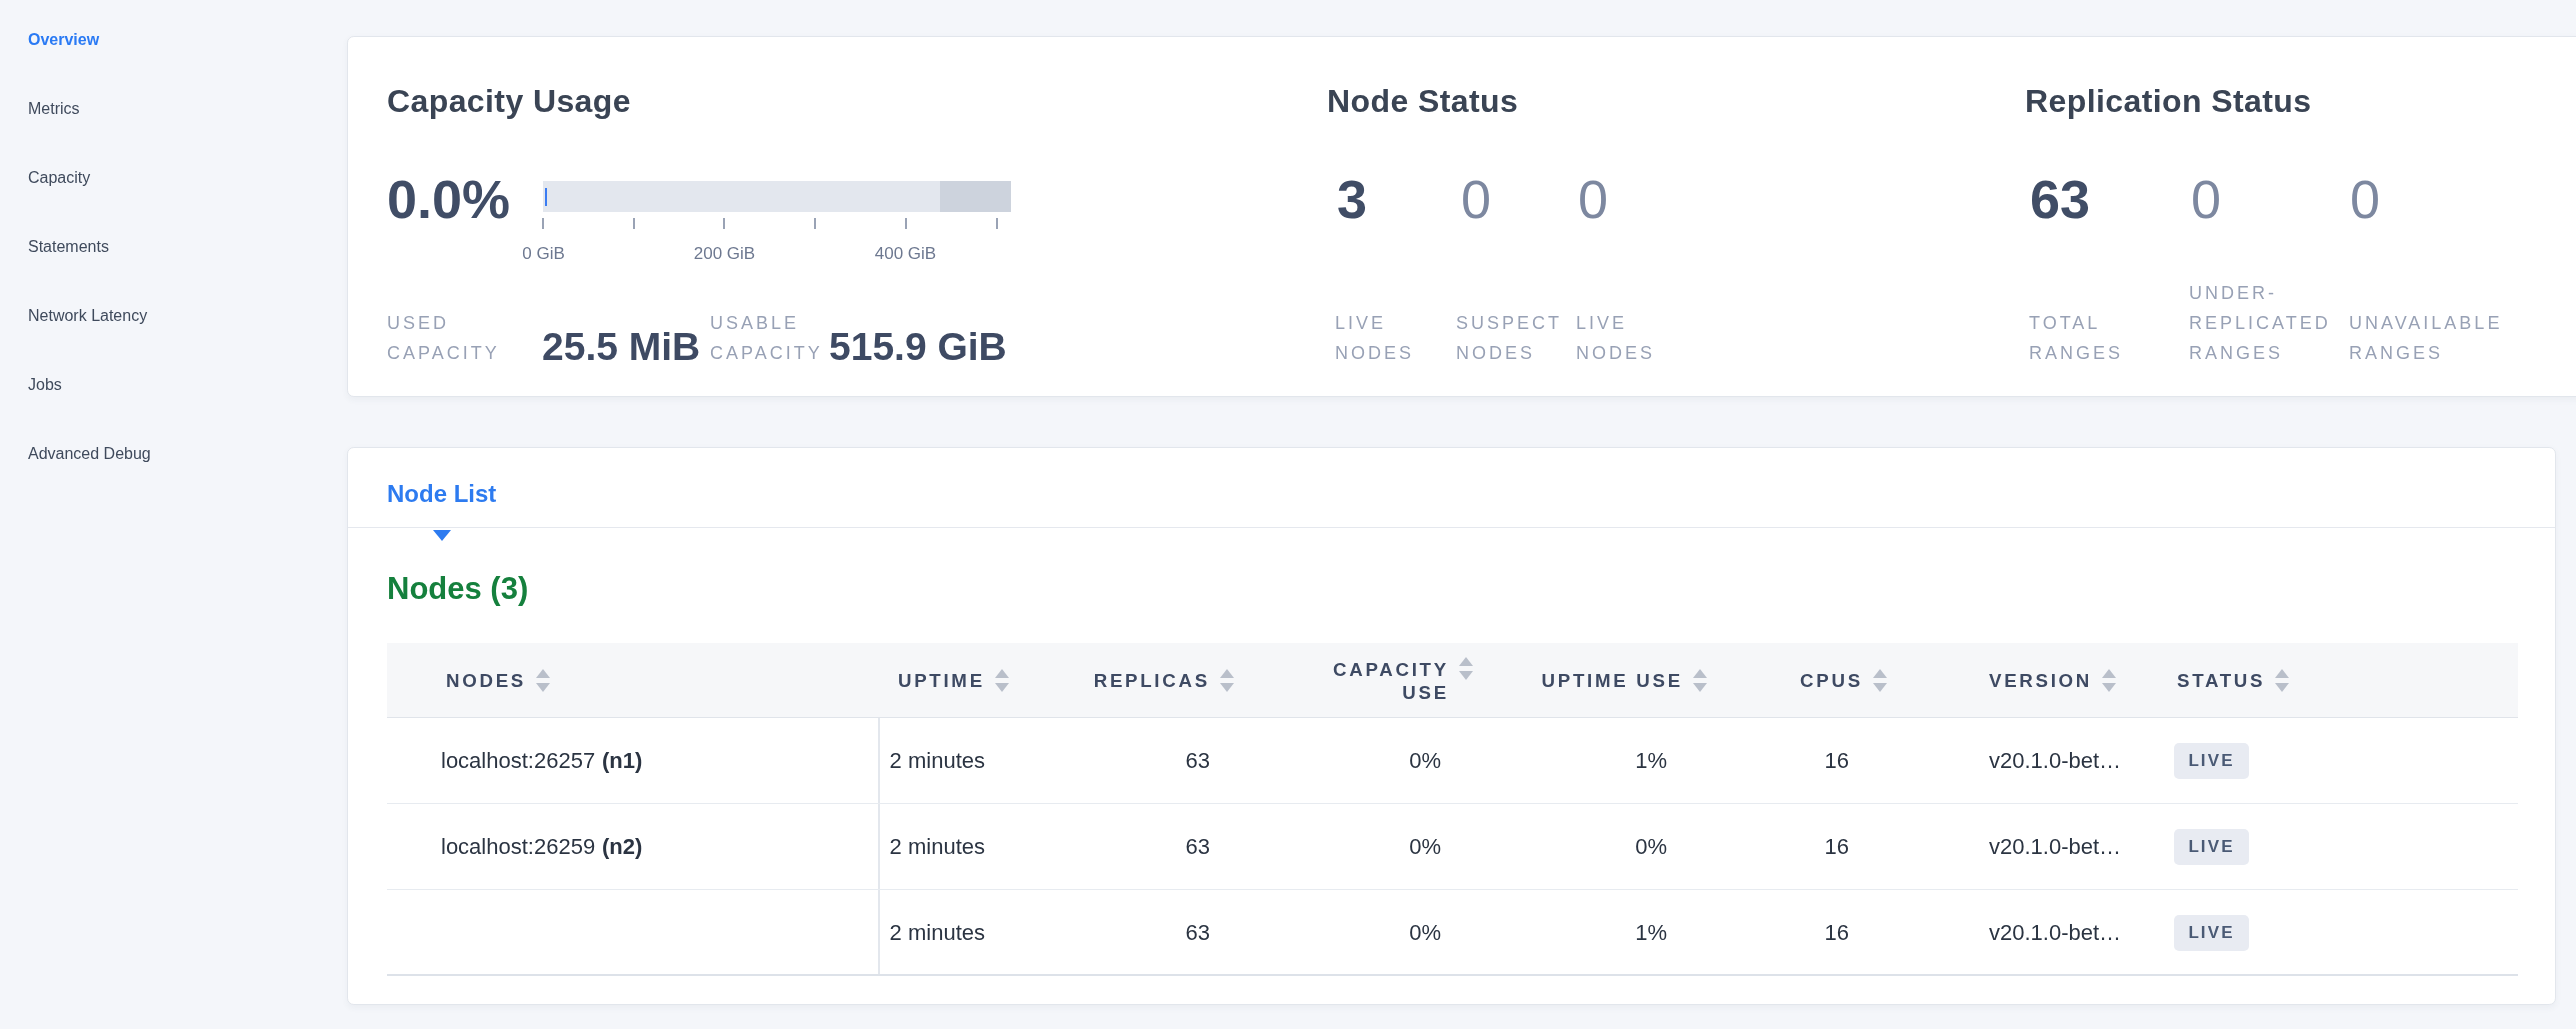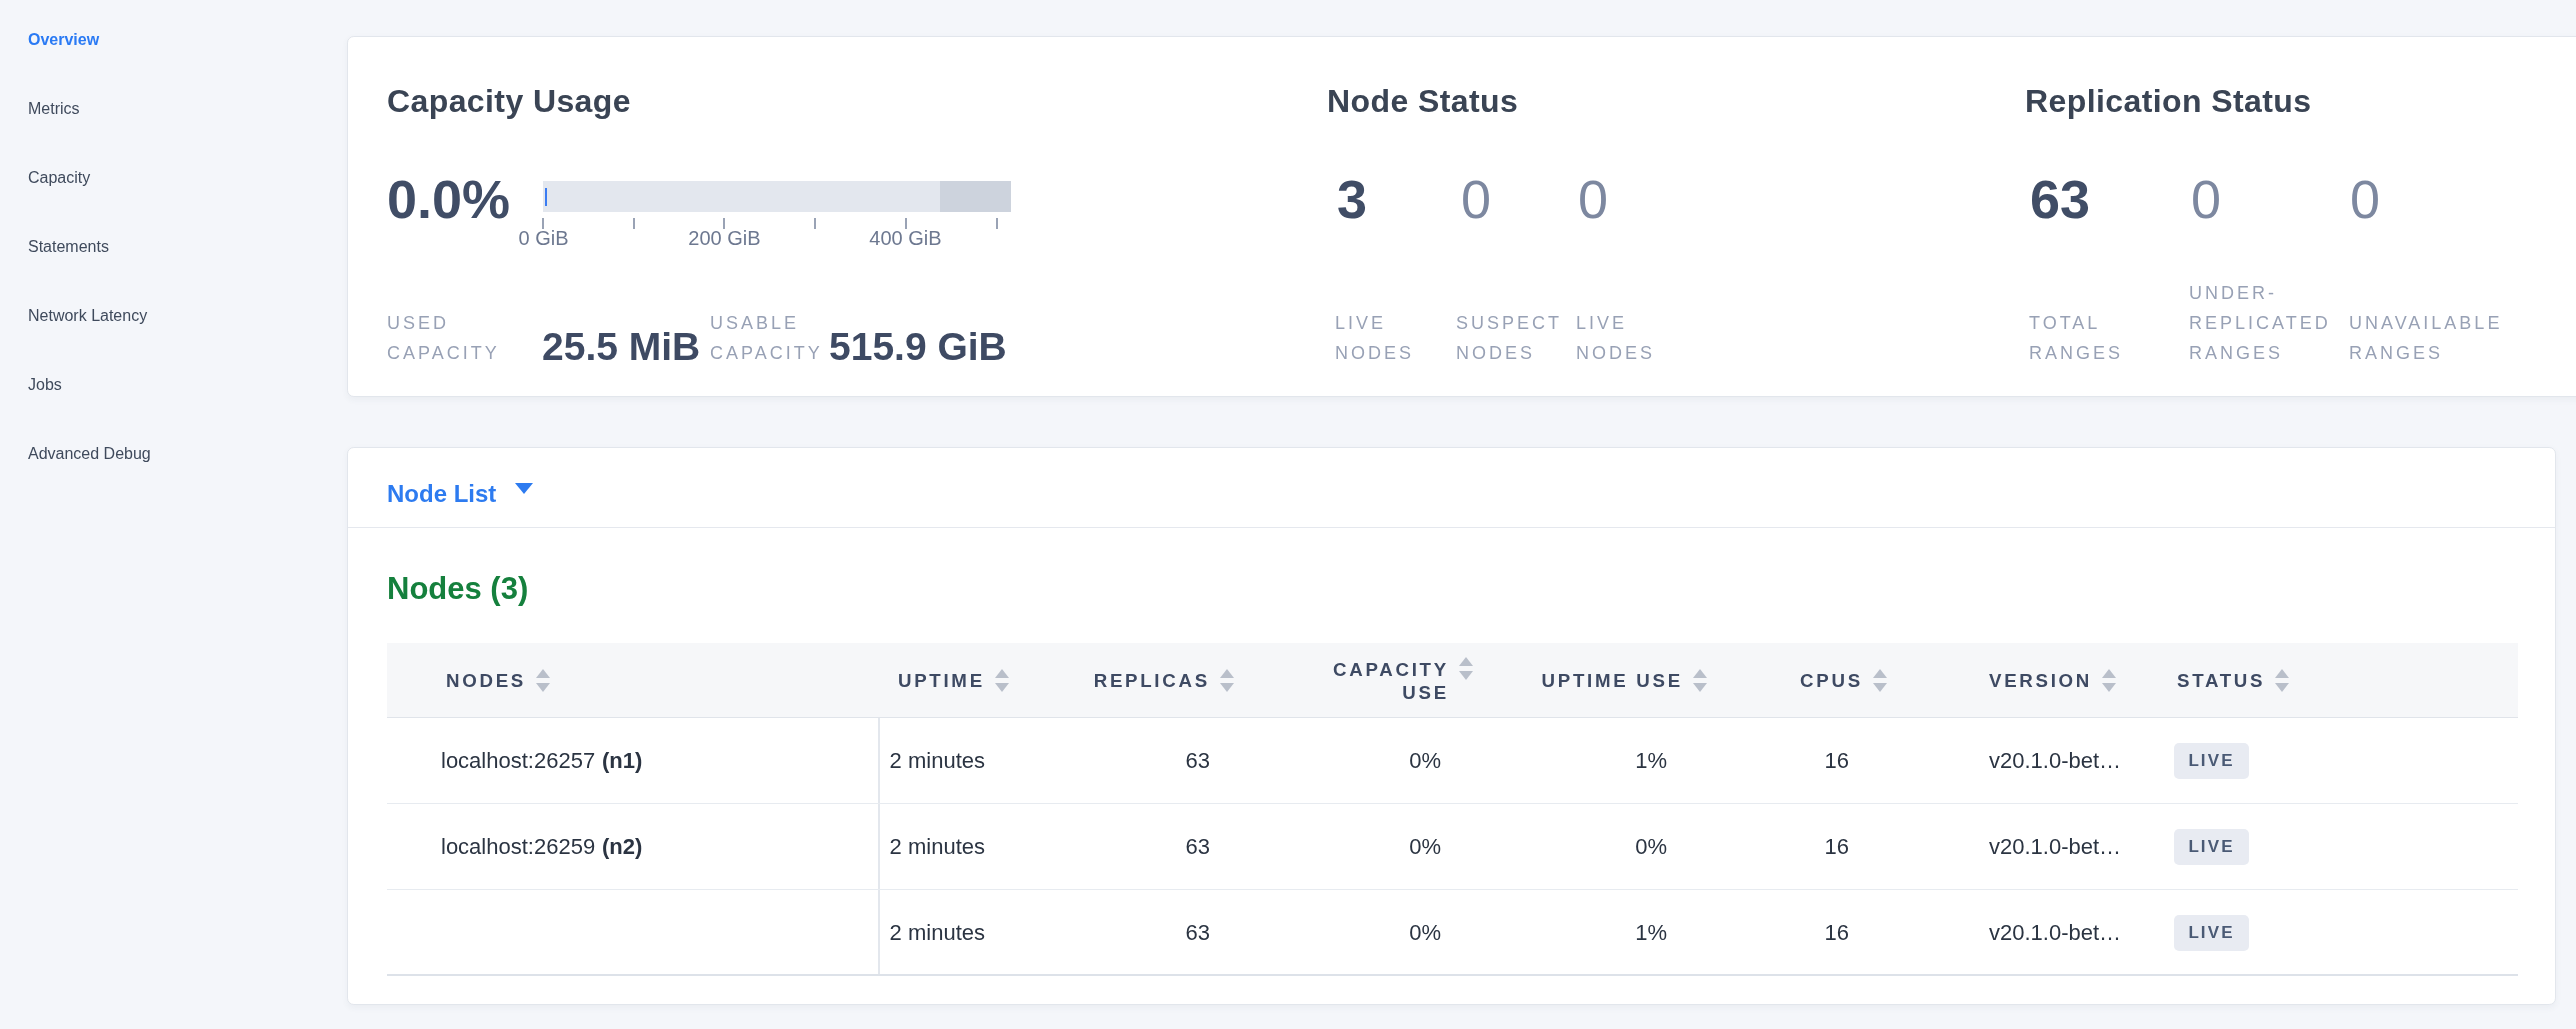--- a/index.html
+++ b/index.html
@@ -45,24 +45,24 @@
     font-size:18px; line-height:30px; letter-spacing:3px; color:#98a1b5;
     white-space:nowrap;
   }
   .stat-value { position:absolute; top:286px; font-size:39px; line-height:48px; font-weight:600; color:#3e4a63; white-space:nowrap; }
 
   
   .cap-bar { position:absolute; left:195px; top:144px; width:468px; height:31px; background:#e3e7ee; }
   .cap-bar .nonusable { position:absolute; right:0; top:0; width:71px; height:31px; background:#cdd3dd; }
   .cap-bar .used { position:absolute; left:1.7px; top:6.8px; width:2.5px; height:18px; background:#3b7cf2; }
   .axis-tick { position:absolute; top:181px; width:1.7px; height:11px; background:#9aa3b5; }
-  .axis-label { position:absolute; top:189px; width:153px; text-align:center; font-size:20px; line-height:25.5px; color:#6d7890; }
-
-  
-  .dropdown { position:absolute; left:39px; top:32px; display:flex; gap:18.7px; cursor:pointer; }
+  .axis-label { position:absolute; top:204px; width:153px; text-align:center; font-size:17px; line-height:25.5px; color:#6d7890; }
+
+  
+  .dropdown { position:absolute; left:39px; top:32px; display:flex; align-items:center; gap:18.7px; cursor:pointer;flex-direction:column; }
   .dropdown .dd-label { font-size:24px; font-weight:600; color:#2d7bf0; }
   .caret-down { width:0; height:0; border-left:9.3px solid transparent; border-right:9.3px solid transparent; border-top:11px solid #2d7bf0; margin-top:3.4px; }
   .dd-divider { position:absolute; left:0; top:79px; width:100%; height:0.8px; background:#e5e8ee; }
   .nodes-title { position:absolute; left:39px; top:123px; font-size:31px; font-weight:600; color:#15803d; }
 
   
   .thead { position:absolute; left:39px; top:195px; width:2131px; height:75px; background:#f6f7f9; border-bottom:1.7px solid #e0e4ea; }
   .th { position:absolute; display:flex; align-items:center; gap:10.2px; height:75px; top:0;
         font-size:18.7px; font-weight:bold; letter-spacing:2.7px; color:#3e4a63; cursor:pointer; white-space:nowrap; }
   .th .two-line { text-align:right; line-height:23px; }

